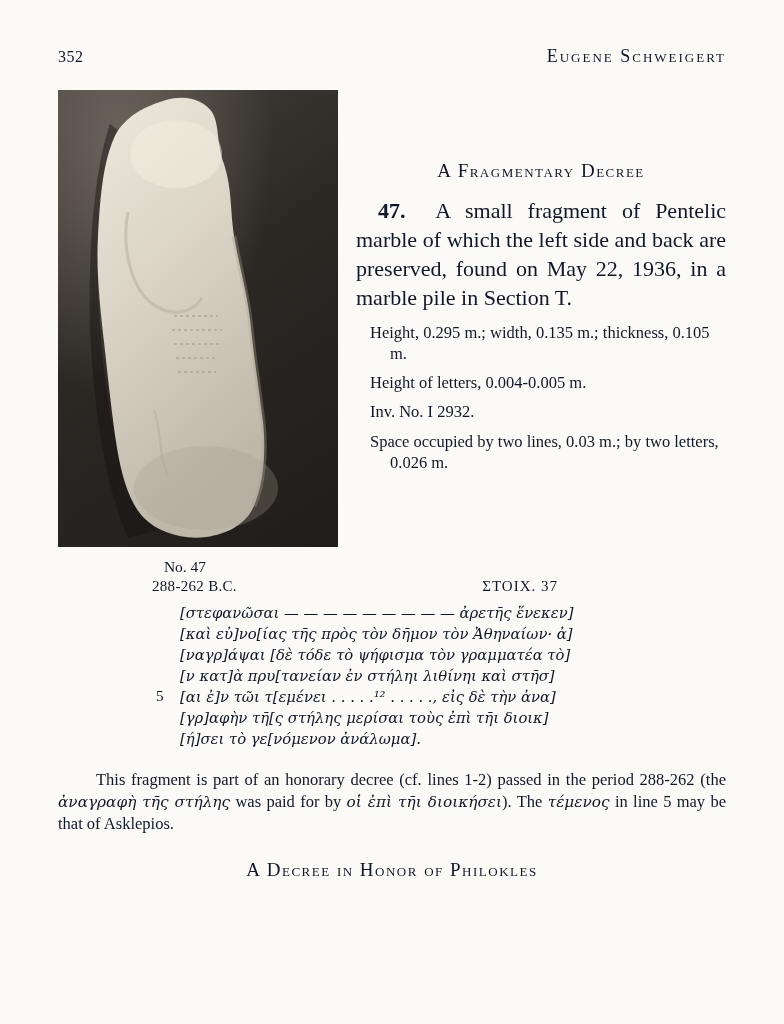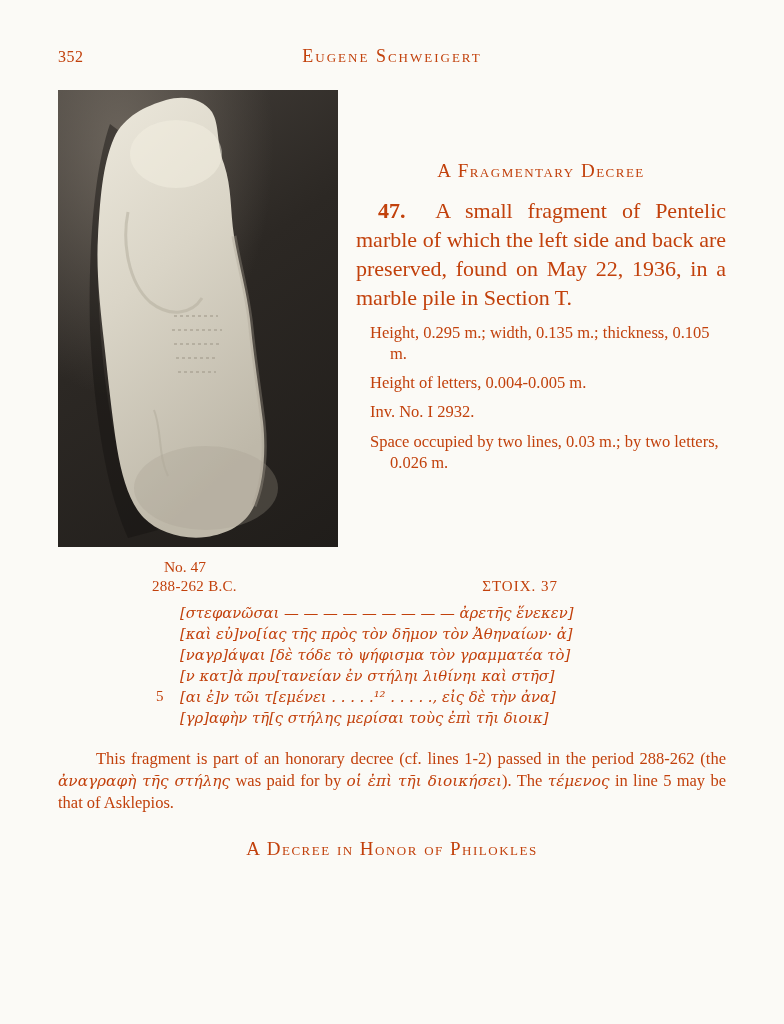--- a/index.html
+++ b/index.html
@@ -2,30 +2,30 @@
 <html><head>
 <meta charset="utf-8">
 <style>
   * { box-sizing: border-box; }
   html, body { margin: 0; padding: 0; background: #fbfaf6; }
   .page {
     position: relative;
     width: 784px;
     height: 1024px;
     background: #fbfaf6;
-    color: #c2410c;
+    color: #0f172a;
     font-family: "Liberation Serif", serif;
     padding: 46px 58px 11px 58px;
     overflow: hidden;
   }
   
   .header { position: relative; height: 24px; margin-bottom: 20px; }
   .page-number { position: absolute; left: 0; top: 2px; font-size: 16px; letter-spacing: 0.5px; }
   .running-head {
-    text-align: center;
+    text-align: right;
     font-variant: small-caps;
     font-size: 18px;
     letter-spacing: 2px;
   }
   
   .main-row { display: flex; gap: 18px; }
   .photo-col { flex: 0 0 280px; width: 280px; }
   .photo {
     width: 280px; height: 457px;
     position: relative;
@@ -169,19 +169,23 @@
       <span class="greek-text">[ν κατ]ὰ πρυ[τανείαν ἐν στήληι λιθίνηι καὶ στῆσ]</span>
     </div>
     <div class="greek-line">
       <span class="line-num">5</span>
       <span class="greek-text">[αι ἐ]ν τῶι τ[εμένει . . . . .¹² . . . . ., εἰς δὲ τὴν ἀνα]</span>
     </div>
     <div class="greek-line">
       <span class="line-num"></span>
       <span class="greek-text">[γρ]αφὴν τῆ[ς στήλης μερίσαι τοὺς ἐπὶ τῆι διοικ]</span>
     </div>
+    <div class="greek-line">
+      <span class="line-num"></span>
+      <span class="greek-text">[ή]σει τὸ γε[νόμενον ἀνάλωμα].</span>
+    </div>
   </div>
 
   <p class="commentary"><span>This fragment is part of an honorary decree (cf. lines 1-2) passed in the period 288-262 (the </span><span class="greek-inline">ἀναγραφὴ τῆς στήλης</span><span> was paid for by </span><span class="greek-inline">οἱ ἐπὶ τῆι διοικήσει</span><span>).  The </span><span class="greek-inline">τέμενος</span><span> in line 5 may be that of Asklepios.</span></p>
 
   <h2 class="section-heading heading-48">A Decree in Honor of Philokles</h2>
 
 </div>
 
 </body></html>

